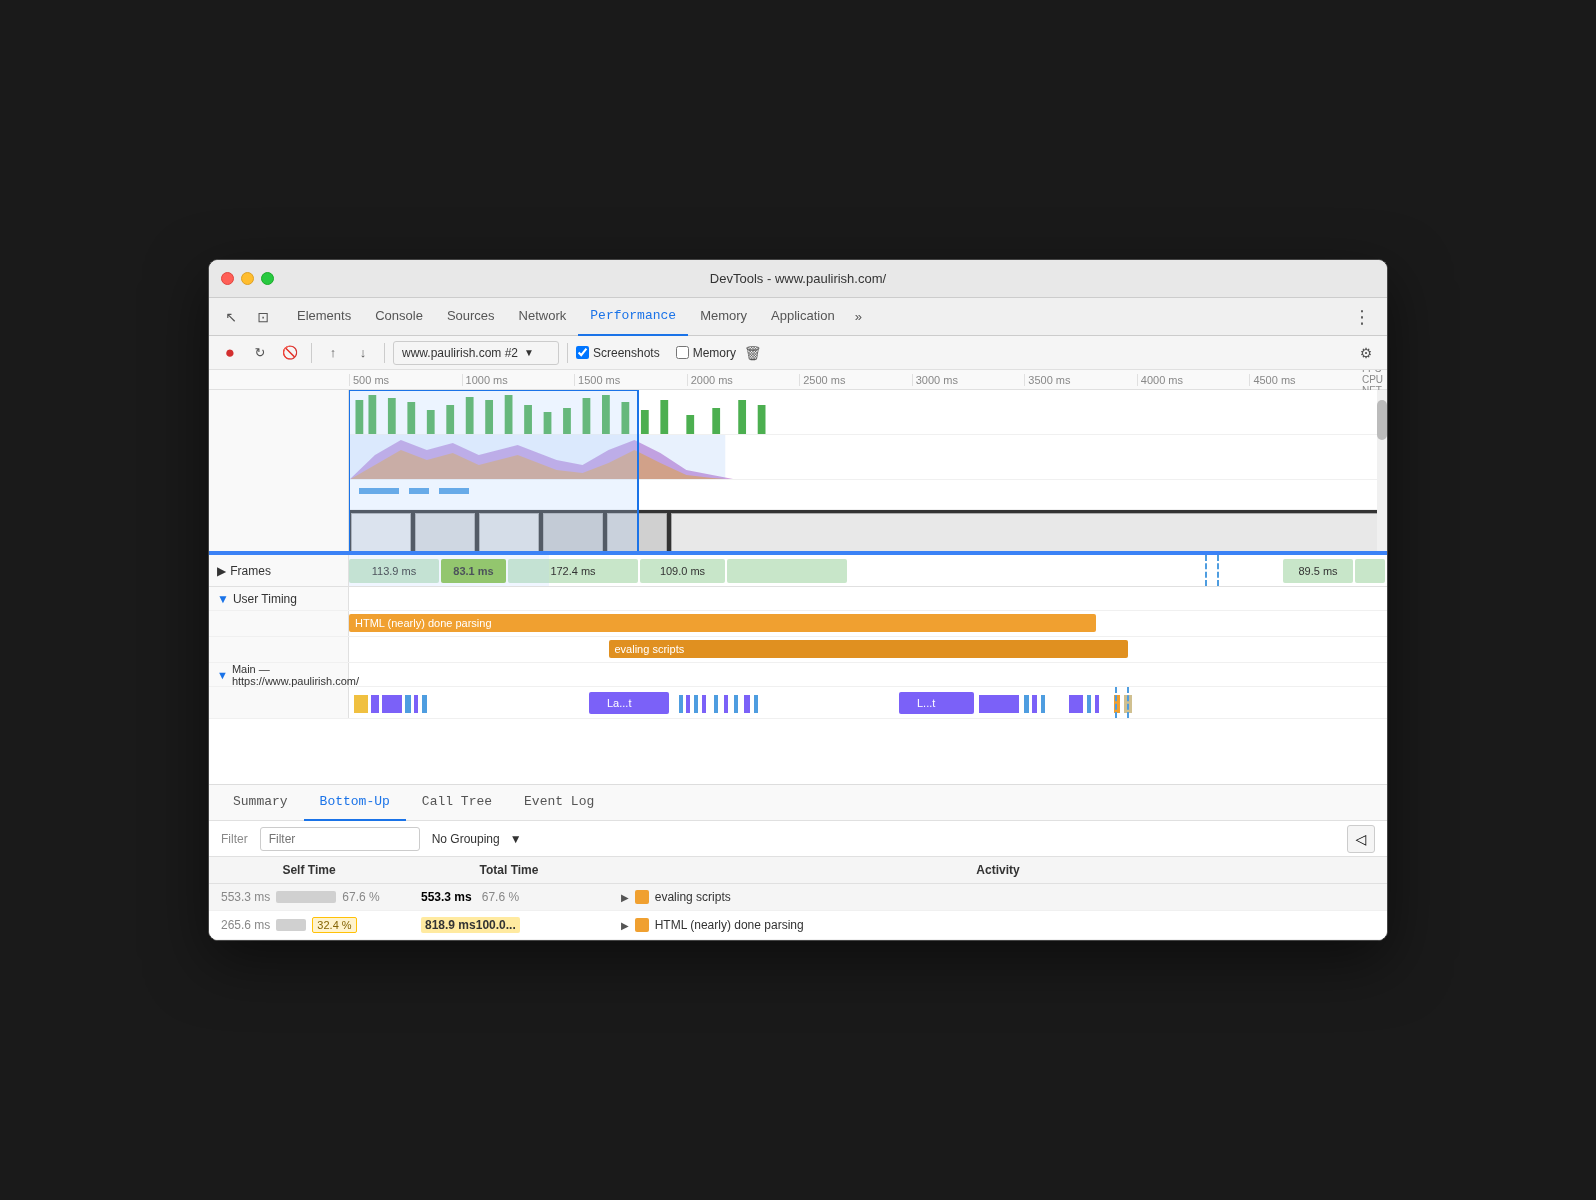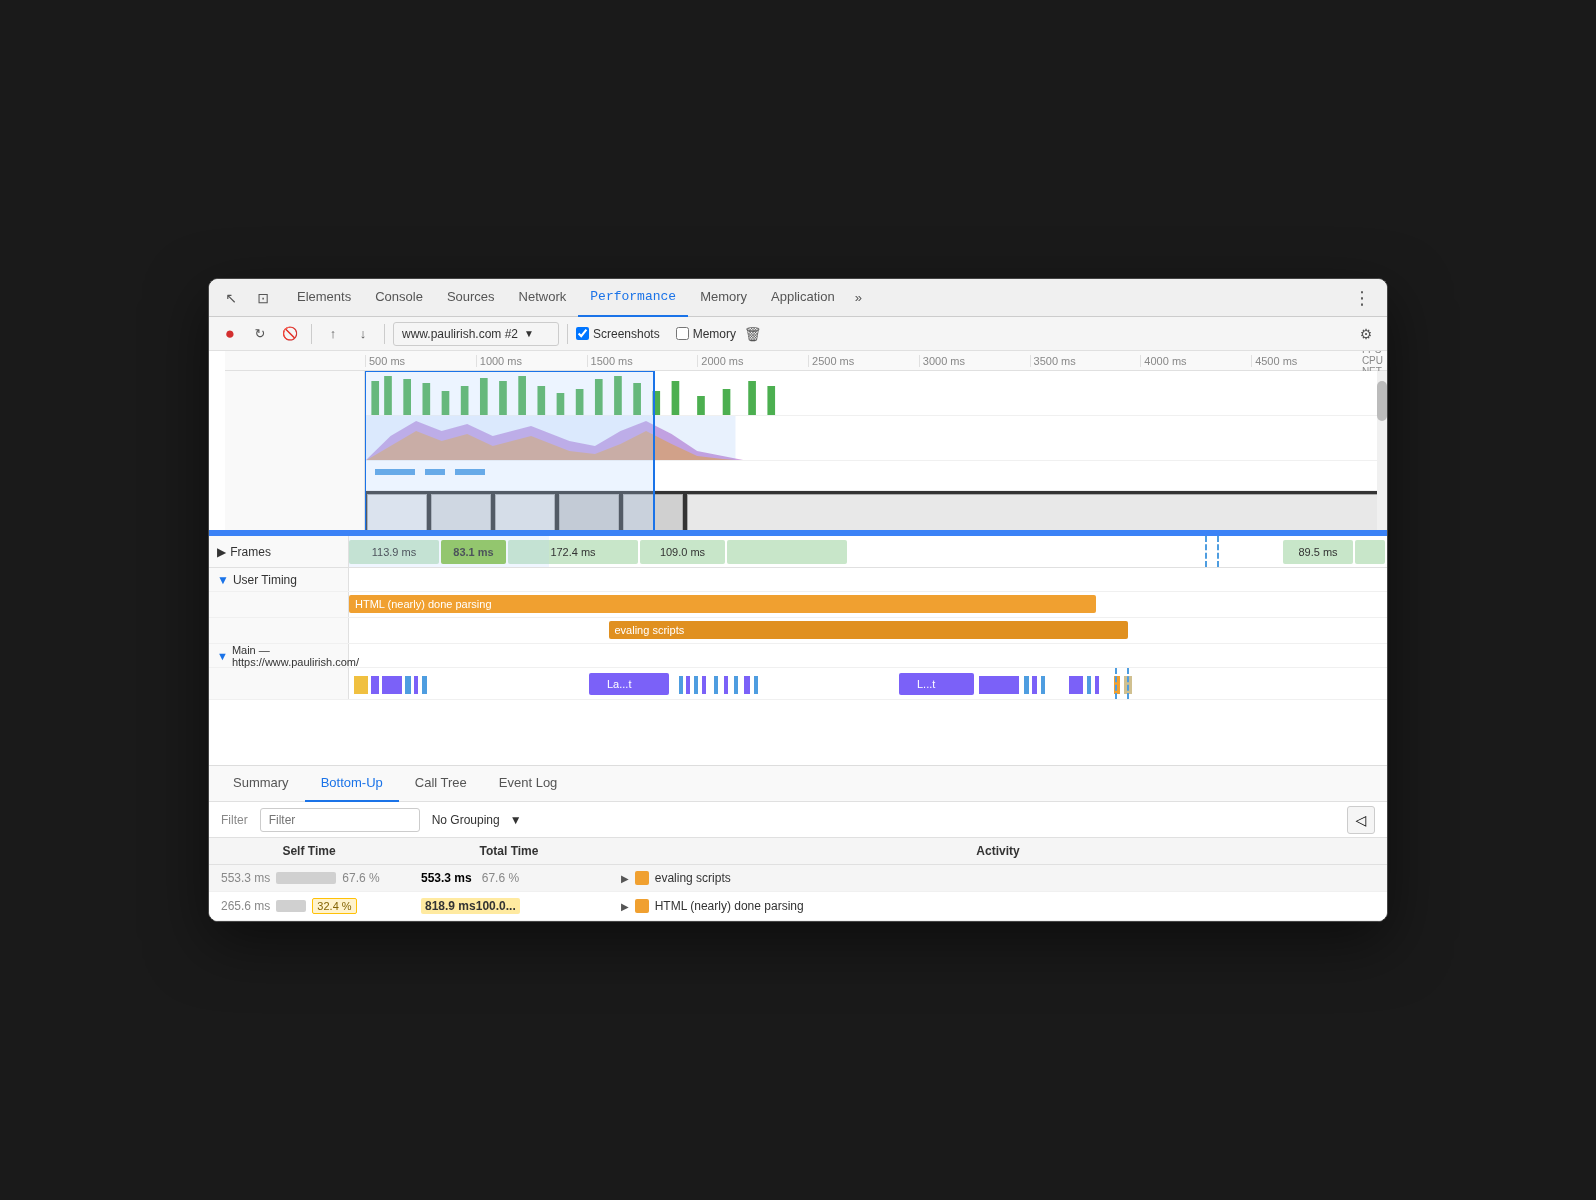--- a/index.html
+++ b/index.html
@@ -139,25 +139,24 @@
     .tb-checkbox-group input { cursor: pointer; }
     .tb-gear {
       margin-left: auto;
       width: 26px; height: 26px;
       display: flex; align-items: center; justify-content: center;
       font-size: 14px; color: #555; cursor: pointer;
     }
     
     .timeline-area {
       background: #fff;
-      border-bottom: 6px solid #3b82f6;
+      border-bottom: 4px solid #3b82f6;
       position: relative;
       height: 185px;
       overflow: hidden;
-      padding-left: 16px;
     }
     .timeline-ruler {
       display: flex;
       align-items: center;
       height: 20px;
       padding-left: 140px;
       background: #f9f9f9;
       border-bottom: 1px solid #e0e0e0;
       font-size: 11px;
       color: #888;
@@ -414,20 +413,21 @@
       background: #fff;
       flex: 1;
     }
     .tabs-row {
       display: flex;
       align-items: center;
       height: 36px;
       border-bottom: 1px solid #e0e0e0;
       background: #f9f9f9;
       padding-left: 8px;
+      font-family: Liberation Mono, monospace;
     }
     .tab-btn {
       padding: 0 16px;
       height: 36px;
       display: flex;
       align-items: center;
       font-size: 13px;
       color: #555;
       cursor: pointer;
       border-bottom: 2px solid transparent;
@@ -532,20 +532,28 @@
     }
     
     .fps-svg { width: 100%; height: 45px; }
     .cpu-svg { width: 100%; height: 45px; }
   </style>
 </head>
 <body>
 
 <div class="window">
 
+  <div class="titlebar">
+    <div class="traffic-lights">
+      <div class="tl tl-red"></div>
+      <div class="tl tl-yellow"></div>
+      <div class="tl tl-green"></div>
+    </div>
+    <div class="titlebar-title">DevTools - www.paulirish.com/</div>
+  </div>
 
   <div class="devtools-tabs">
     <div class="dt-icons">
       <div class="dt-icon">↖</div>
       <div class="dt-icon">⊡</div>
     </div>
     <div class="dt-tab">Elements</div>
     <div class="dt-tab">Console</div>
     <div class="dt-tab">Sources</div>
     <div class="dt-tab">Network</div>

